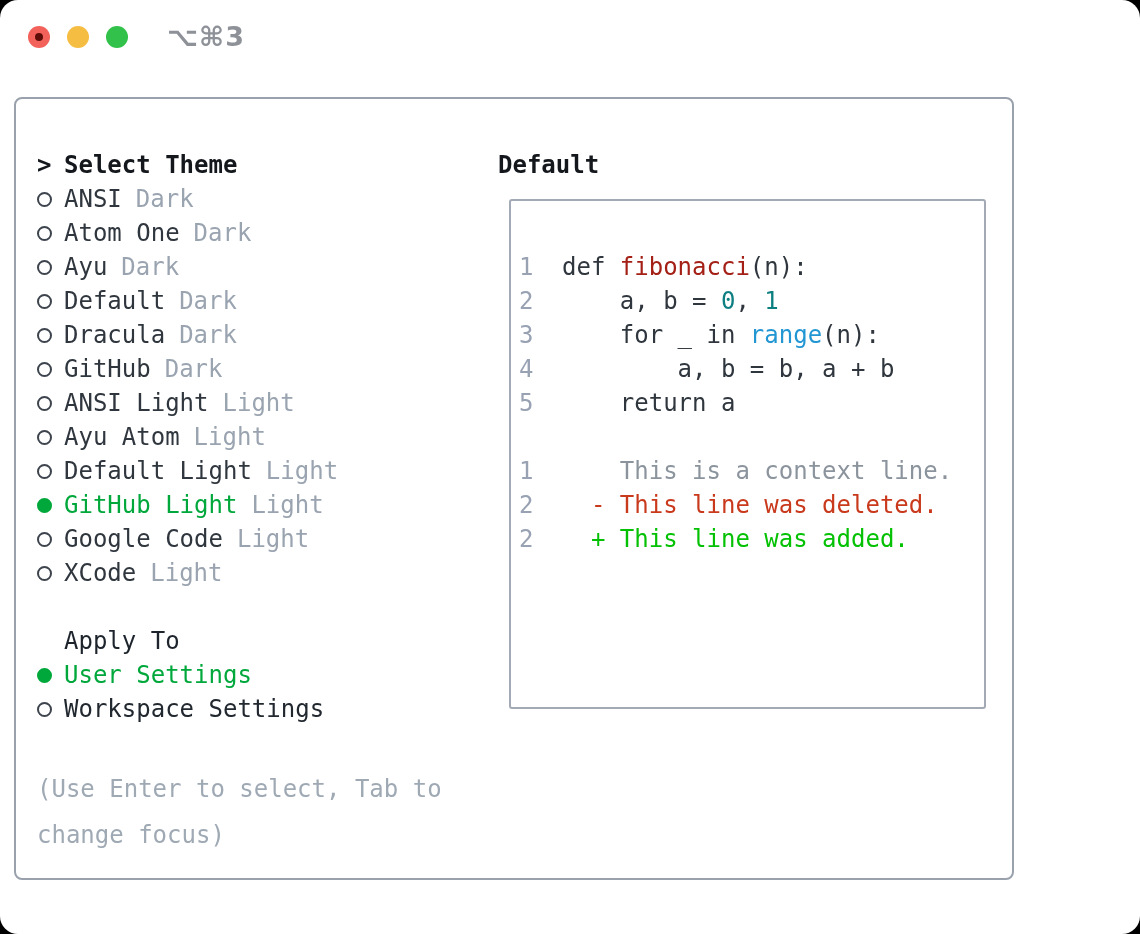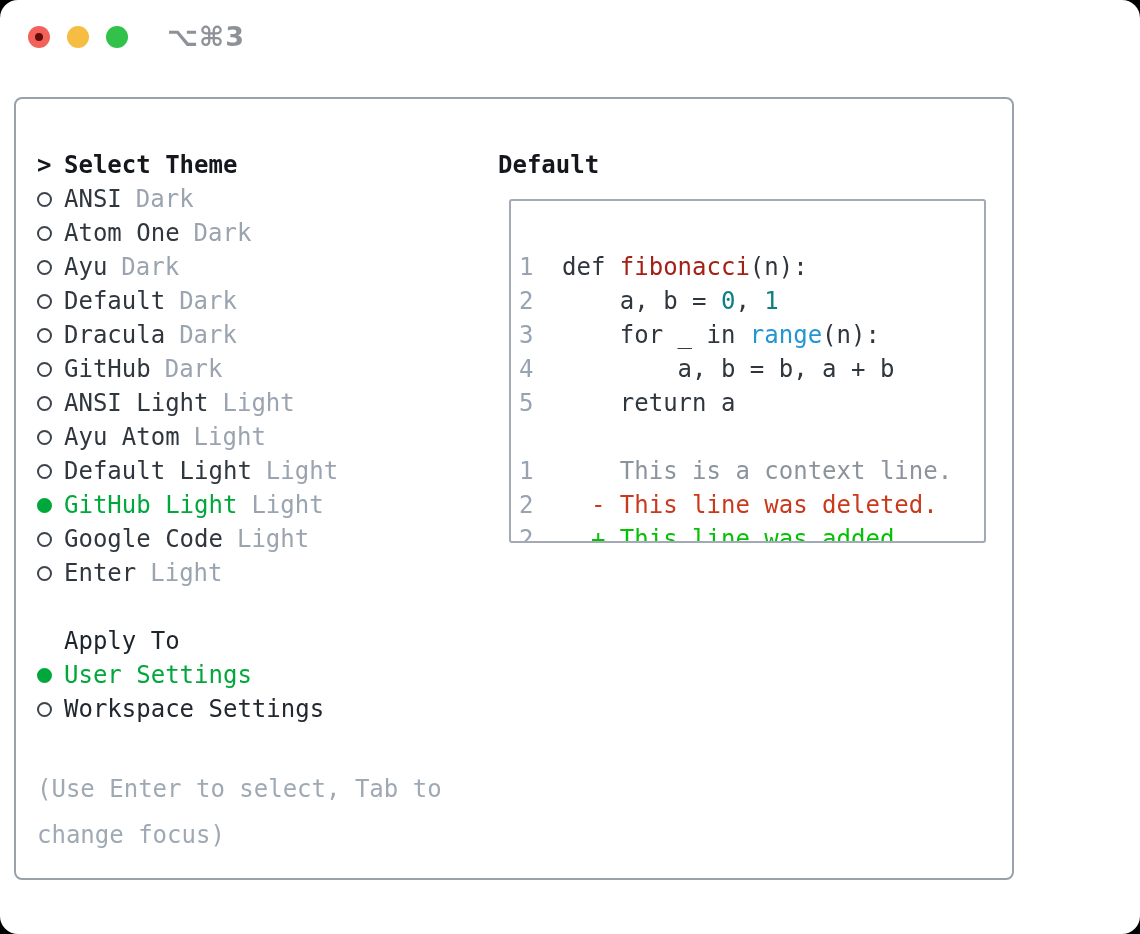--- a/index.html
+++ b/index.html
@@ -61,21 +61,21 @@
   .hint-line{height:34px;line-height:34px;color:#9fa9b4;white-space:pre;margin-top:12px;}
   .blank-row{height:34px;}
   
   .right-col{
     position:absolute;left:482px;top:49px;width:490px;
     font-size:24px;line-height:34px;
   }
   .preview-header{font-weight:bold;color:#14181c;height:34px;line-height:34px;}
   .preview-box{
     margin-left:11px;margin-top:17px;
-    width:477px;height:344px;box-sizing:border-box;
+    width:477px;height:510px;box-sizing:border-box;
     border:2px solid #a3aab5;border-radius:3px;
     background:#fff;overflow:hidden;
   }
   .code-pre{
     margin:0;padding:49px 0 0 8px;
     font-family:"DejaVu Sans Mono", monospace;
     font-size:24px;line-height:34px;
   }
   .code-line{height:34px;white-space:pre;}
   .lnum{display:inline-block;width:43px;}
@@ -104,21 +104,21 @@
           <div class="row"><span class="marker-col"><span class="bullet"></span></span><span class="theme-name">Atom One</span><span class="variant">Dark</span></div>
           <div class="row"><span class="marker-col"><span class="bullet"></span></span><span class="theme-name">Ayu</span><span class="variant">Dark</span></div>
           <div class="row"><span class="marker-col"><span class="bullet"></span></span><span class="theme-name">Default</span><span class="variant">Dark</span></div>
           <div class="row"><span class="marker-col"><span class="bullet"></span></span><span class="theme-name">Dracula</span><span class="variant">Dark</span></div>
           <div class="row"><span class="marker-col"><span class="bullet"></span></span><span class="theme-name">GitHub</span><span class="variant">Dark</span></div>
           <div class="row"><span class="marker-col"><span class="bullet"></span></span><span class="theme-name">ANSI Light</span><span class="variant">Light</span></div>
           <div class="row"><span class="marker-col"><span class="bullet"></span></span><span class="theme-name">Ayu Atom</span><span class="variant">Light</span></div>
           <div class="row"><span class="marker-col"><span class="bullet"></span></span><span class="theme-name">Default Light</span><span class="variant">Light</span></div>
           <div class="row"><span class="marker-col"><span class="bullet sel"></span></span><span class="theme-name sel">GitHub Light</span><span class="variant">Light</span></div>
           <div class="row"><span class="marker-col"><span class="bullet"></span></span><span class="theme-name">Google Code</span><span class="variant">Light</span></div>
-          <div class="row"><span class="marker-col"><span class="bullet"></span></span><span class="theme-name">Enter</span><span class="variant">Light</span></div>
+          <div class="row"><span class="marker-col"><span class="bullet"></span></span><span class="theme-name">XCode</span><span class="variant">Light</span></div>
         </div>
       <div class="blank-row"></div>
       <div class="row">
         <span class="marker-col"></span>
         <span class="apply-header-label" style="color:#1d242c;text-align:right;">Apply To</span>
       </div>
       <div id="apply-list">
           <div class="row"><span class="marker-col"><span class="bullet sel"></span></span><span class="apply-label sel">User Settings</span></div>
           <div class="row"><span class="marker-col"><span class="bullet"></span></span><span class="apply-label">Workspace Settings</span></div>
         </div>

